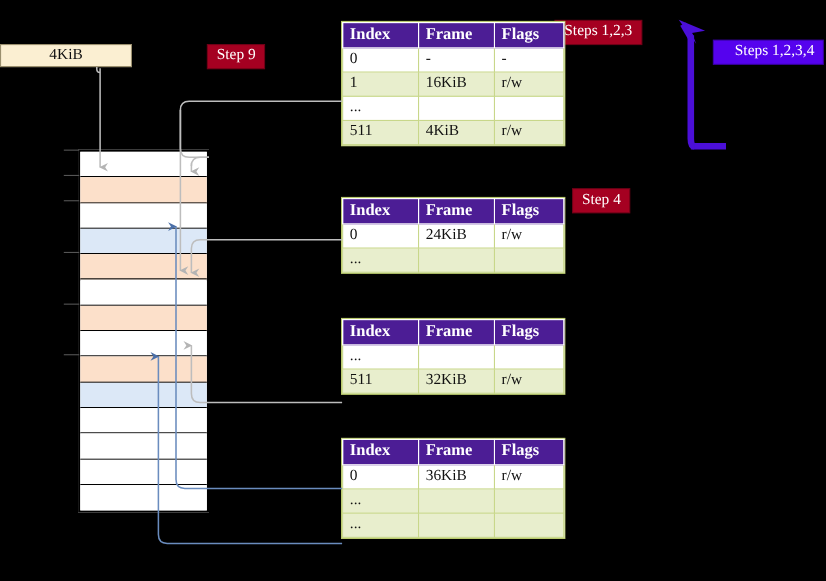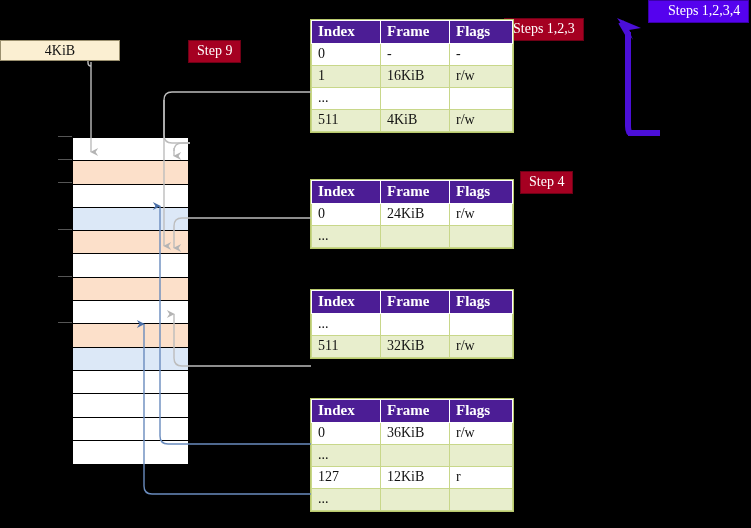--- a/index.html
+++ b/index.html
@@ -73,21 +73,21 @@
 
   <div class="tick" style="left:58px;top:136px;width:14px;"></div>
   <div class="tick" style="left:58px;top:159px;width:14px;"></div>
   <div class="tick" style="left:58px;top:182px;width:14px;"></div>
   <div class="tick" style="left:58px;top:229px;width:14px;"></div>
   <div class="tick" style="left:58px;top:276px;width:14px;"></div>
   <div class="tick" style="left:58px;top:322px;width:14px;"></div>
 
   <div class="badge red" style="left:189px;top:41px;">Step 9</div>
   <div class="badge red" style="left:505px;top:19px;">Steps 1,2,3</div>
-  <div class="badge violet" style="left:649px;top:1px;padding-left:19px;">Steps 1,2,3,4</div>
+  <div class="badge violet" style="left:649px;top:37px;padding-left:19px;">Steps 1,2,3,4</div>
   <div class="badge red" style="left:521px;top:158px;margin-top:14px;">Step 4</div>
 
   <div id="tables-host">
       <table class="ptable" style="left: 311px; top: 20px;">
         <thead>
           <tr>
             <th class="c-index">Index</th>
             <th class="c-frame">Frame</th>
             <th class="c-flags">Flags</th>
           </tr>
@@ -168,25 +168,20 @@
         <tbody>
           <tr>
             <td class="c-index">0</td>
             <td class="c-frame">36KiB</td>
             <td class="c-flags">r/w</td>
           </tr>
           <tr class="alt">
             <td class="c-index">...</td>
             <td class="c-frame"></td>
             <td class="c-flags"></td>
-          </tr>
-          <tr>
-            <td class="c-index">127</td>
-            <td class="c-frame">12KiB</td>
-            <td class="c-flags">r</td>
           </tr>
           <tr class="alt">
             <td class="c-index">...</td>
             <td class="c-frame"></td>
             <td class="c-flags"></td>
           </tr>
         </tbody>
       </table>
     </div>
 

